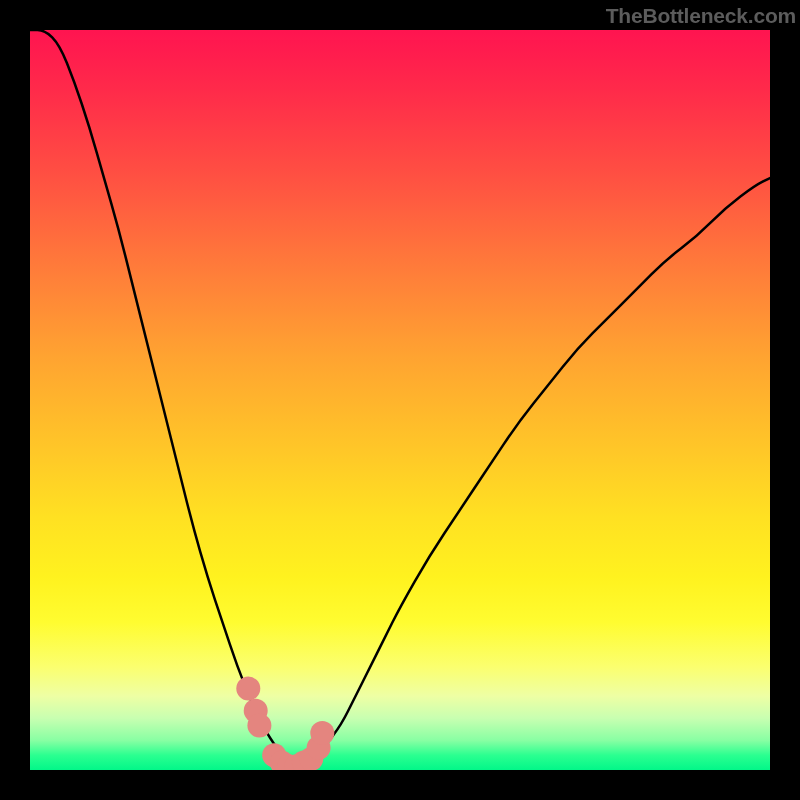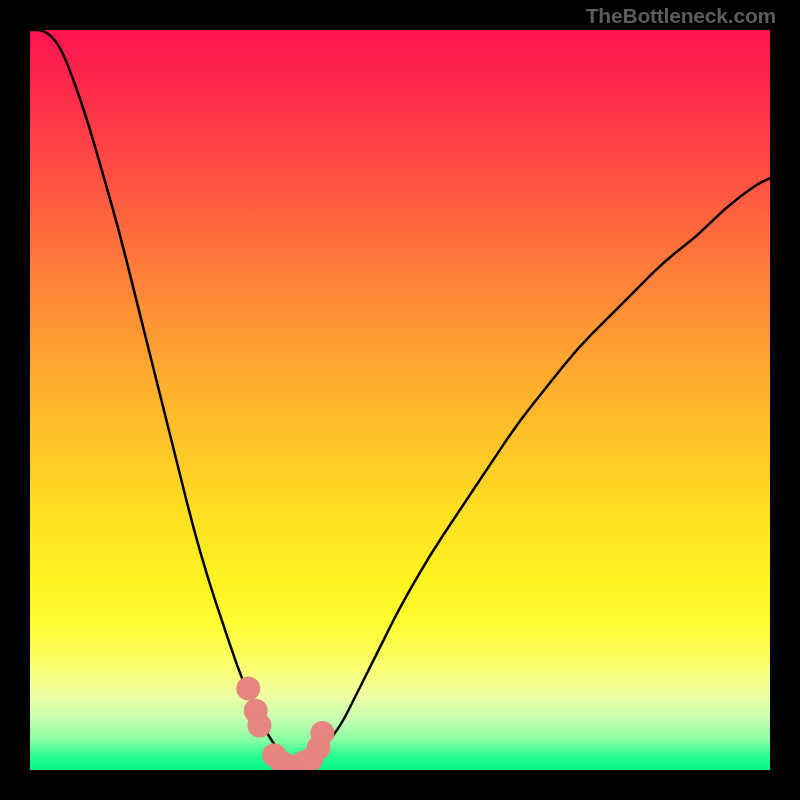--- a/index.html
+++ b/index.html
@@ -13,21 +13,21 @@
   }
   .outer {
     position: relative;
     width: 800px;
     height: 800px;
     background: #000;
   }
   .watermark {
     position: absolute;
     top: 4px;
-    right: 24px;
+    right: 4px;
     font-size: 21px;
     font-weight: 600;
     color: #5c5c5c;
     z-index: 10;
     letter-spacing: -0.2px;
   }
   .plot-area {
     position: absolute;
     left: 30px;
     top: 30px;

